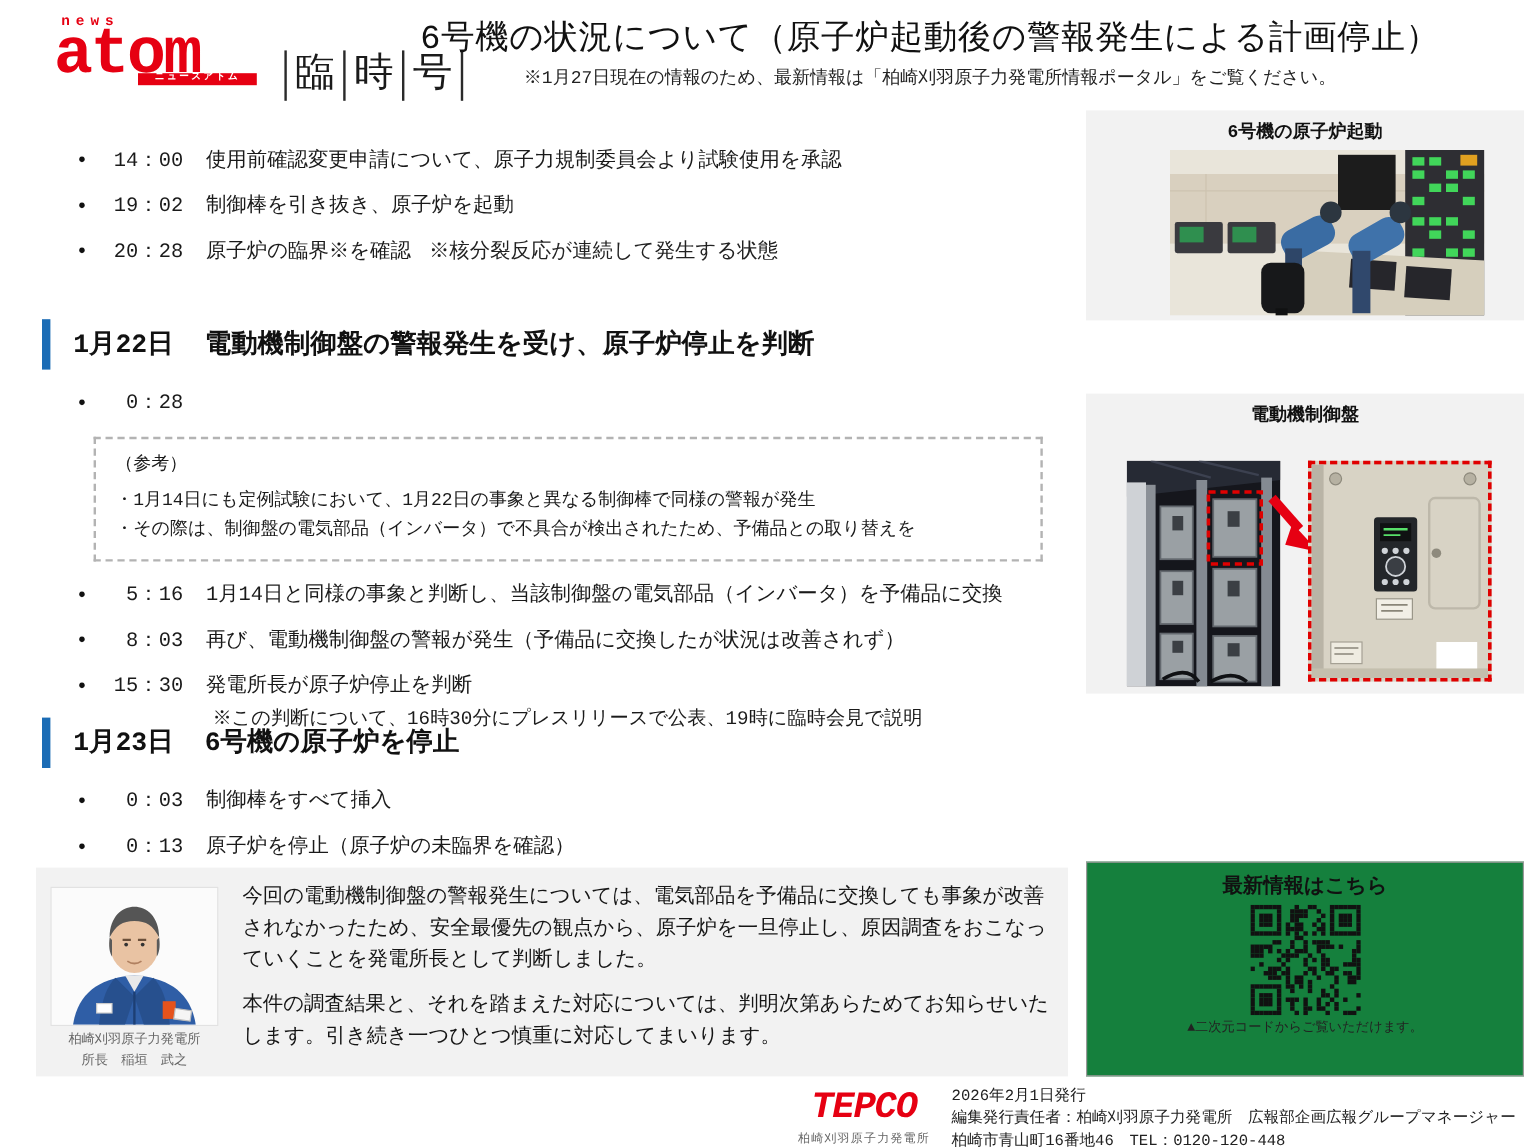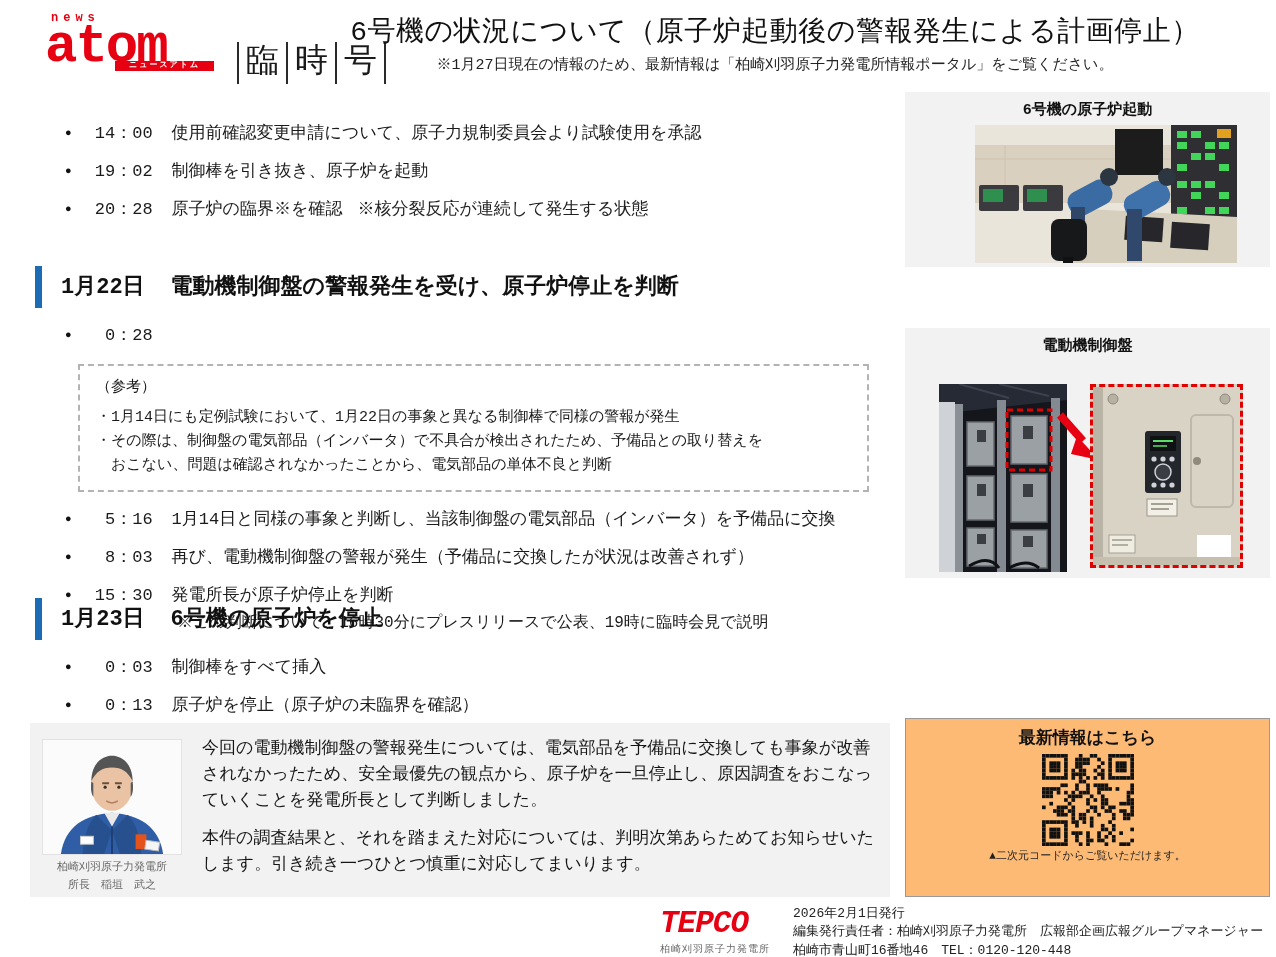--- a/index.html
+++ b/index.html
@@ -51,28 +51,28 @@
   .panel1{top:92px;height:175px;}
   .panel2{top:328px;height:250px;}
   .panel-cap{text-align:center;font-weight:bold;font-size:15px;padding-top:8px;color:#111;}
   .photo1{position:absolute;left:70px;top:33px;width:262px;height:138px;}
   .photo2a{position:absolute;left:34px;top:56px;width:128px;height:188px;}
   .photo2b{position:absolute;left:185px;top:56px;width:153px;height:184px;border:3px dashed #e00000;background:#d8d3c5;}
   .photo2b svg{display:block;width:100%;height:100%;}
   .arrow{position:absolute;left:150px;top:82px;width:46px;height:54px;}
   .photo1 svg,.photo2a svg{display:block;width:100%;height:100%;}
 
-  .qr-panel{position:absolute;left:905px;top:718px;width:365px;height:179px;background:#fdba74;border:1px solid #999;}
+  .qr-panel{position:absolute;left:905px;top:718px;width:365px;height:179px;background:#15803d;border:1px solid #999;}
   .qr-title{text-align:center;font-weight:bold;font-size:17px;margin-top:7px;color:#111;}
   .qr-sub{text-align:center;font-size:13px;margin-top:3px;color:#222;}
   .qr-svg{display:block;margin:5px auto 0;width:92px;height:92px;}
   .qr-note{text-align:center;font-size:11px;color:#222;margin-top:2px;}
 
   
-  .tepco{position:absolute;left:660px;top:908px;width:120px;text-align:left;}
+  .tepco{position:absolute;left:660px;top:908px;width:120px;text-align:center;}
   .tepco-logo{color:#e60012;font-size:31px;font-weight:900;font-style:italic;letter-spacing:-1px;line-height:1;}
   .tepco-sub{font-size:10px;color:#666;margin-top:3px;letter-spacing:1px;}
   .pub-info{position:absolute;left:793px;top:905px;font-size:13px;color:#222;line-height:1.42;}
 </style>
 </head>
 <body>
 
 <div id="page">
 
   <div class="atom-logo">
@@ -115,21 +115,20 @@
       <span class="date">1月22日</span><span>電動機制御盤の警報発生を受け、原子炉停止を判断</span>
     </div>
     <div class="ev">
       <span class="b">●</span>
       <span class="t">0：28</span>
     </div>
     <div class="refbox">
       <div class="ref-label">（参考）</div>
       <div>・1月14日にも定例試験において、1月22日の事象と異なる制御棒で同様の警報が発生</div>
       <div>・その際は、制御盤の電気部品（インバータ）で不具合が検出されたため、予備品との取り替えを</div>
-      <div class="ref-cont">おこない、問題は確認されなかったことから、電気部品の単体不良と判断</div>
     </div>
     <div class="ev">
       <span class="b">●</span>
       <span class="t">5：16</span>
       <span class="x">1月14日と同様の事象と判断し、当該制御盤の電気部品（インバータ）を予備品に交換</span>
     </div>
     <div class="ev">
       <span class="b">●</span>
       <span class="t">8：03</span>
       <span class="x">再び、電動機制御盤の警報が発生（予備品に交換したが状況は改善されず）</span>

